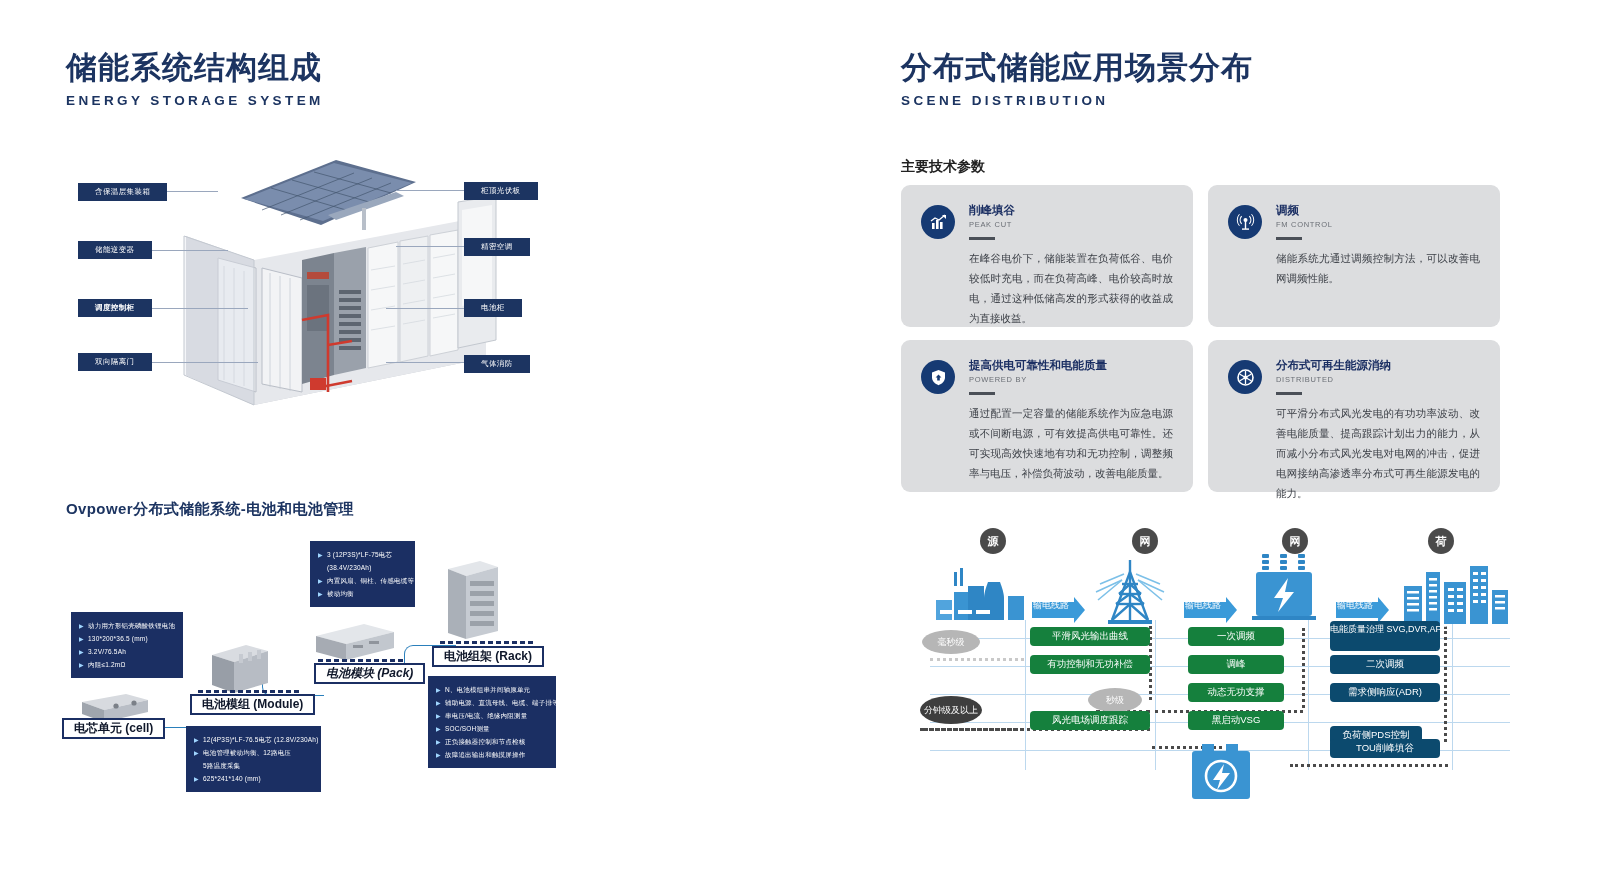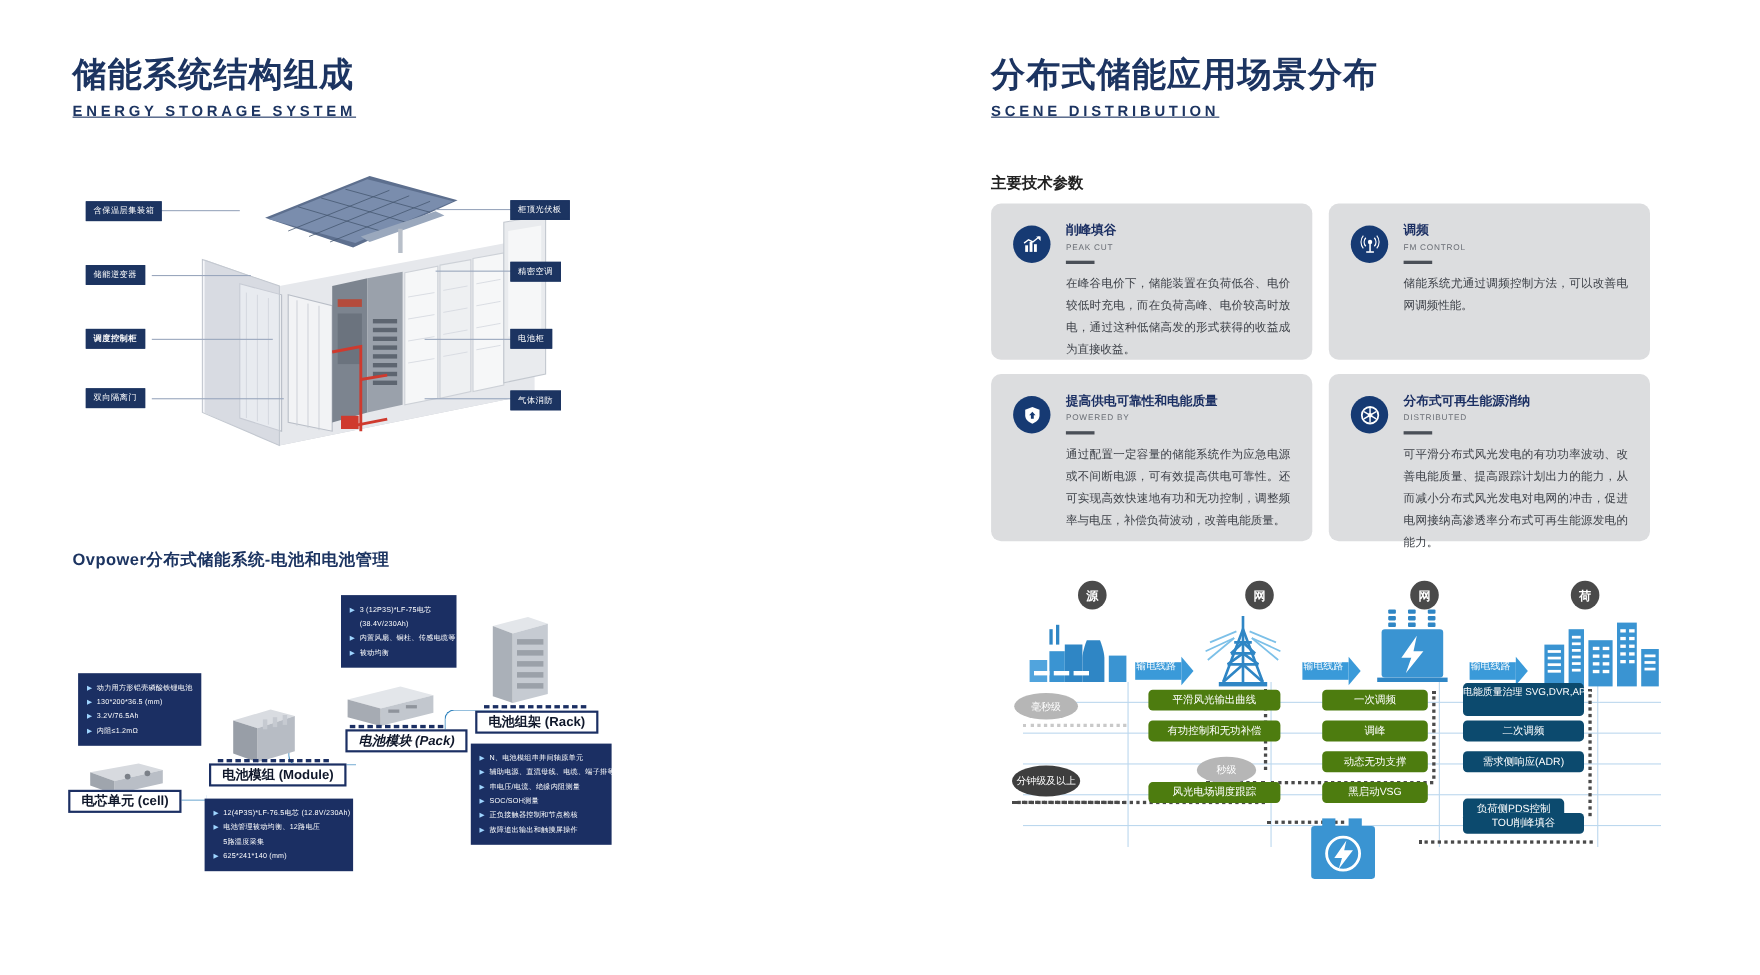--- a/index.html
+++ b/index.html
@@ -2,27 +2,27 @@
 <html><head>
 <meta charset="utf-8">
 <style>
   * { box-sizing: border-box; margin:0; padding:0; }
   html,body { width:1600px; height:886px; background:#ffffff; font-family:"Liberation Sans","DejaVu Sans",sans-serif; }
   .page { position:relative; width:1600px; height:886px; overflow:hidden; background:#fff; }
 
   
   .sect-title { position:absolute; }
   .sect-title .cn { font-size:31px; font-weight:bold; color:#1c3461; letter-spacing:1px; line-height:1.15; }
-  .sect-title .en { font-size:13.5px; font-weight:bold; color:#1c3461; letter-spacing:3.4px; margin-top:7px;text-decoration:underline; }
+  .sect-title .en { font-size:13.5px; font-weight:bold; color:#1c3461; letter-spacing:3.4px; margin-top:7px; }
 
   
   .photo-wrap { position:absolute; left:66px; top:140px; width:470px; height:290px; }
 
   .lbl { position:absolute; background:#1c3461; color:#fff; font-size:7.5px; letter-spacing:.4px;
-         padding:3px 6px; white-space:nowrap; border:1px solid #1c3461; }
+         padding:3px 16px; white-space:nowrap; border:1px solid #1c3461; }
   .leader { position:absolute; height:1px; background:#9aa7bd; }
 
   
   .sub-title { position:absolute; left:66px; top:500px; font-size:15px; font-weight:bold; color:#1c3461; letter-spacing:.4px; }
 
   .navybox { position:absolute; background:#1b2f63; color:#fff; padding:7px 8px; }
   .navybox .li { position:relative; font-size:6.5px; line-height:13px; padding-left:9px; white-space:nowrap; letter-spacing:.2px; }
   .navybox .li.cont { padding-left:9px; }
   .navybox .li .bul { position:absolute; left:0; top:1px; color:#9fd5ff; font-size:6px; }
 
@@ -49,21 +49,21 @@
   .flow { position:absolute; left:900px; top:520px; width:640px; height:300px; }
   .node-badge { position:absolute; width:26px; height:26px; border-radius:50%; background:#4a4a4a;
                 color:#fff; font-size:11px; display:flex; align-items:center; justify-content:center; font-weight:bold;}
   .arrow-lbl { position:absolute; color:#fff; font-size:9px; z-index:3; white-space:nowrap; }
   .arrow { position:absolute; height:16px; background:#3a9ad9; z-index:2; }
   .arrow:after { content:""; position:absolute; right:-11px; top:-5px; border-left:11px solid #3a9ad9;
                  border-top:13px solid transparent; border-bottom:13px solid transparent; }
 
   .chip { position:absolute; border-radius:4px; color:#fff; font-size:9.5px; text-align:center;
           padding:3px 0; white-space:nowrap; z-index:4; }
-  .chip.gray { background:#4d7c0f;margin-left:14px; }
+  .chip.gray { background:#15803d; }
   .chip.blue { background:#0c4a6e; }
   .chip.two { line-height:12px; font-size:9px; padding:2px 0; }
 
   .pill { position:absolute; border-radius:50%; color:#fff; font-size:9px; text-align:center;
           display:flex; align-items:center; justify-content:center; line-height:11px; z-index:4; }
   .pill.light { background:#b6b6b6; }
   .pill.dark { background:#3e3e3e; }
 
   .hline { position:absolute; height:1px; background:#bcd8ee; }
   .vline { position:absolute; width:1px; background:#bcd8ee; }

